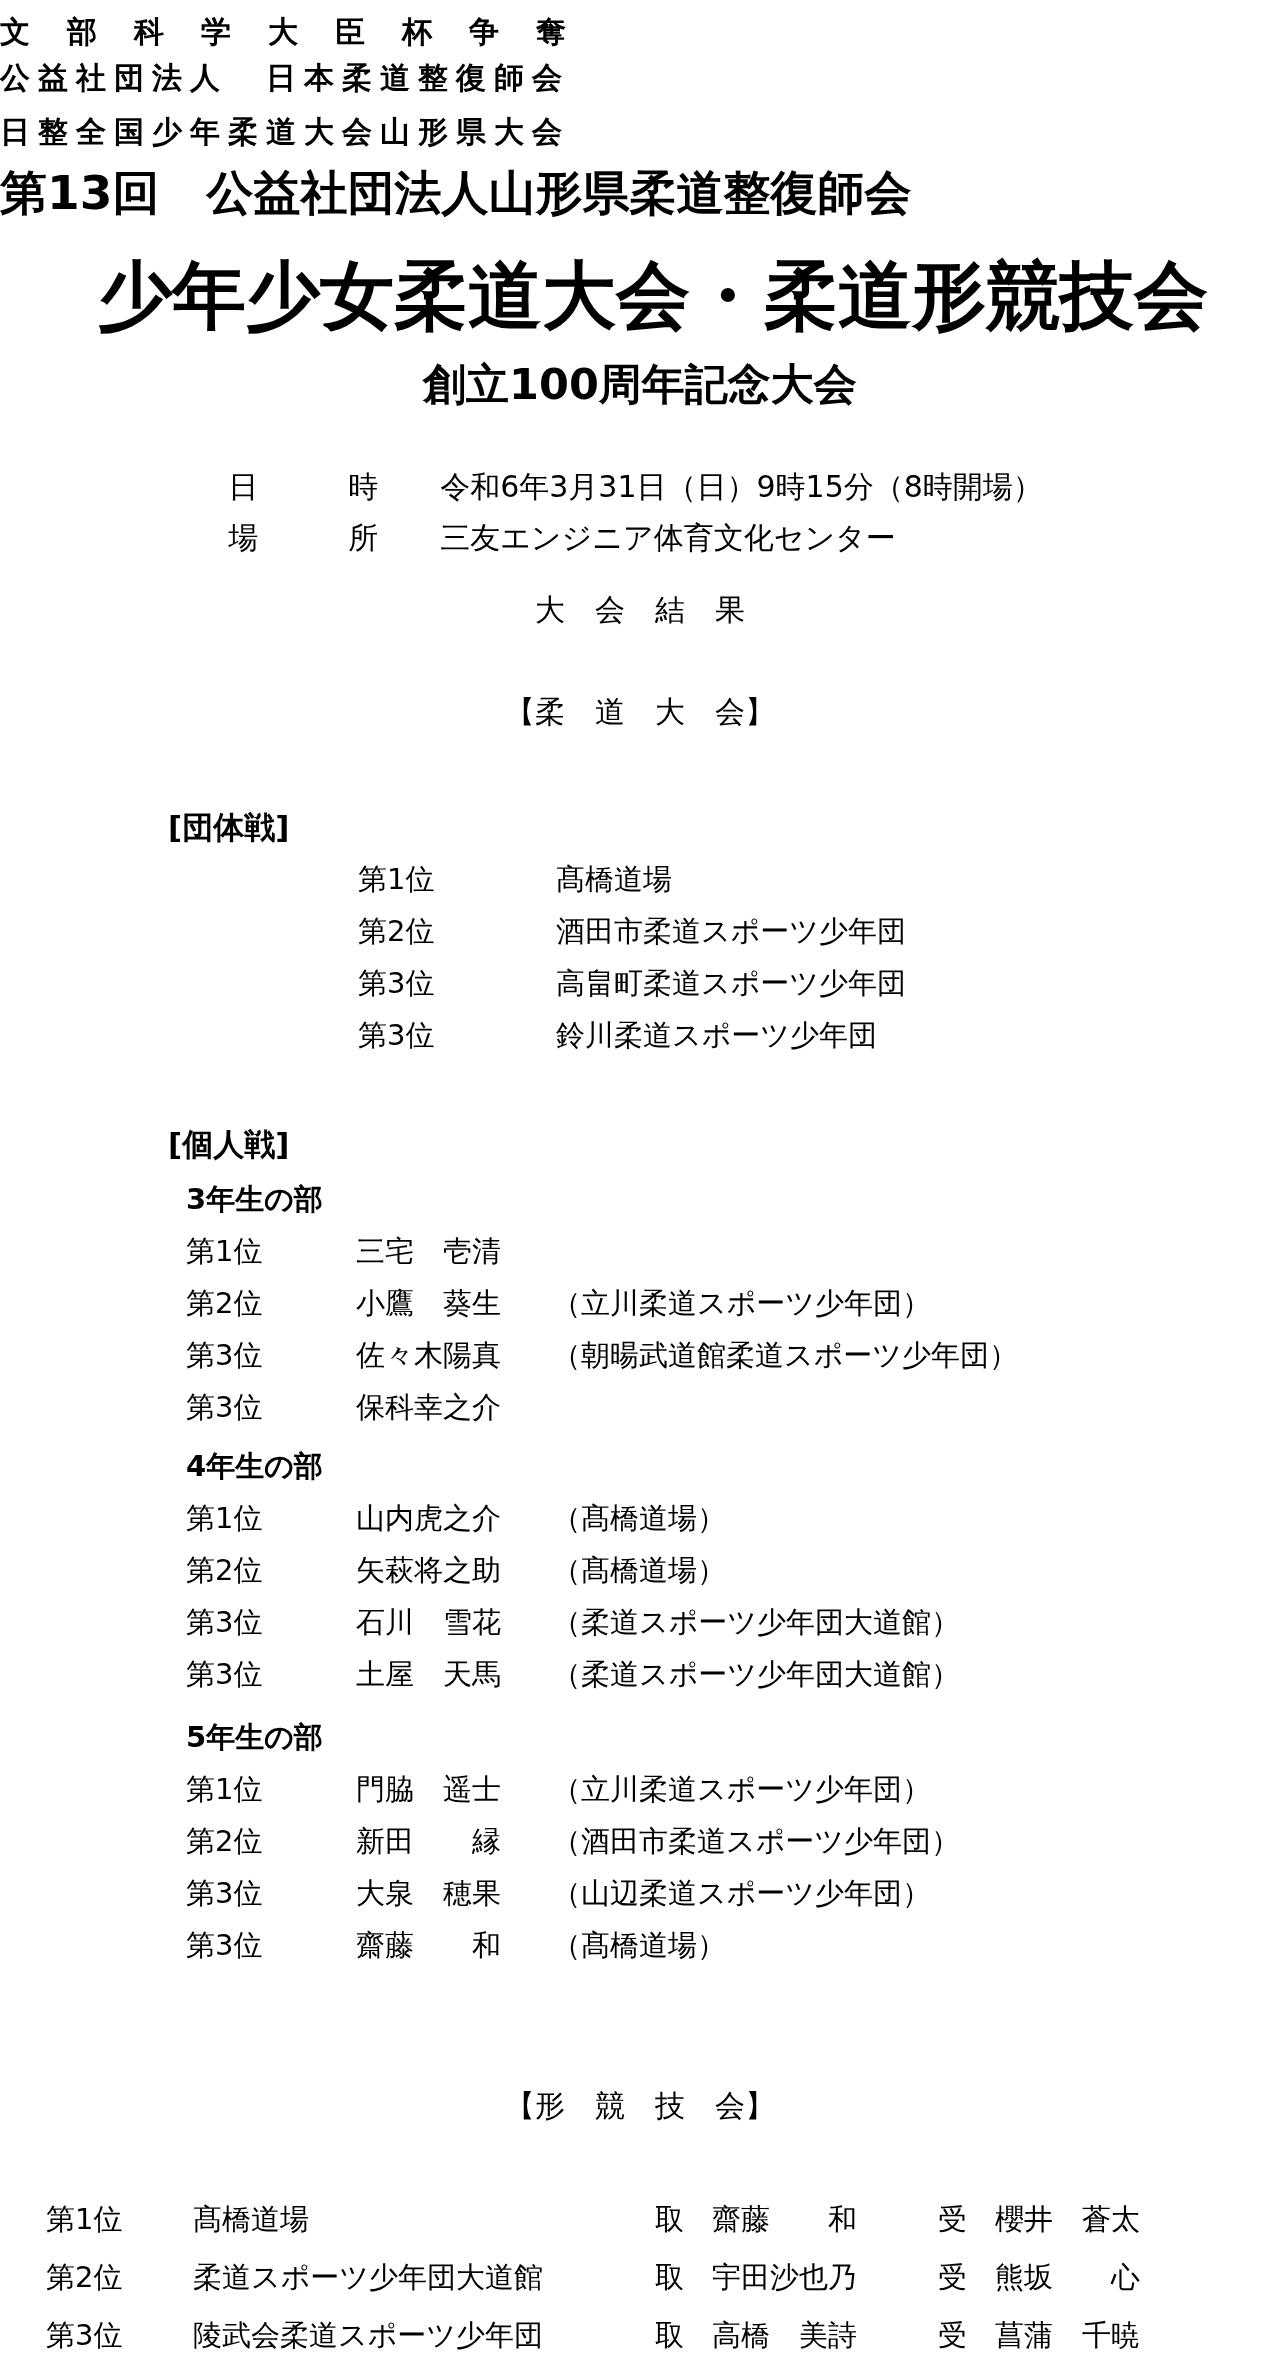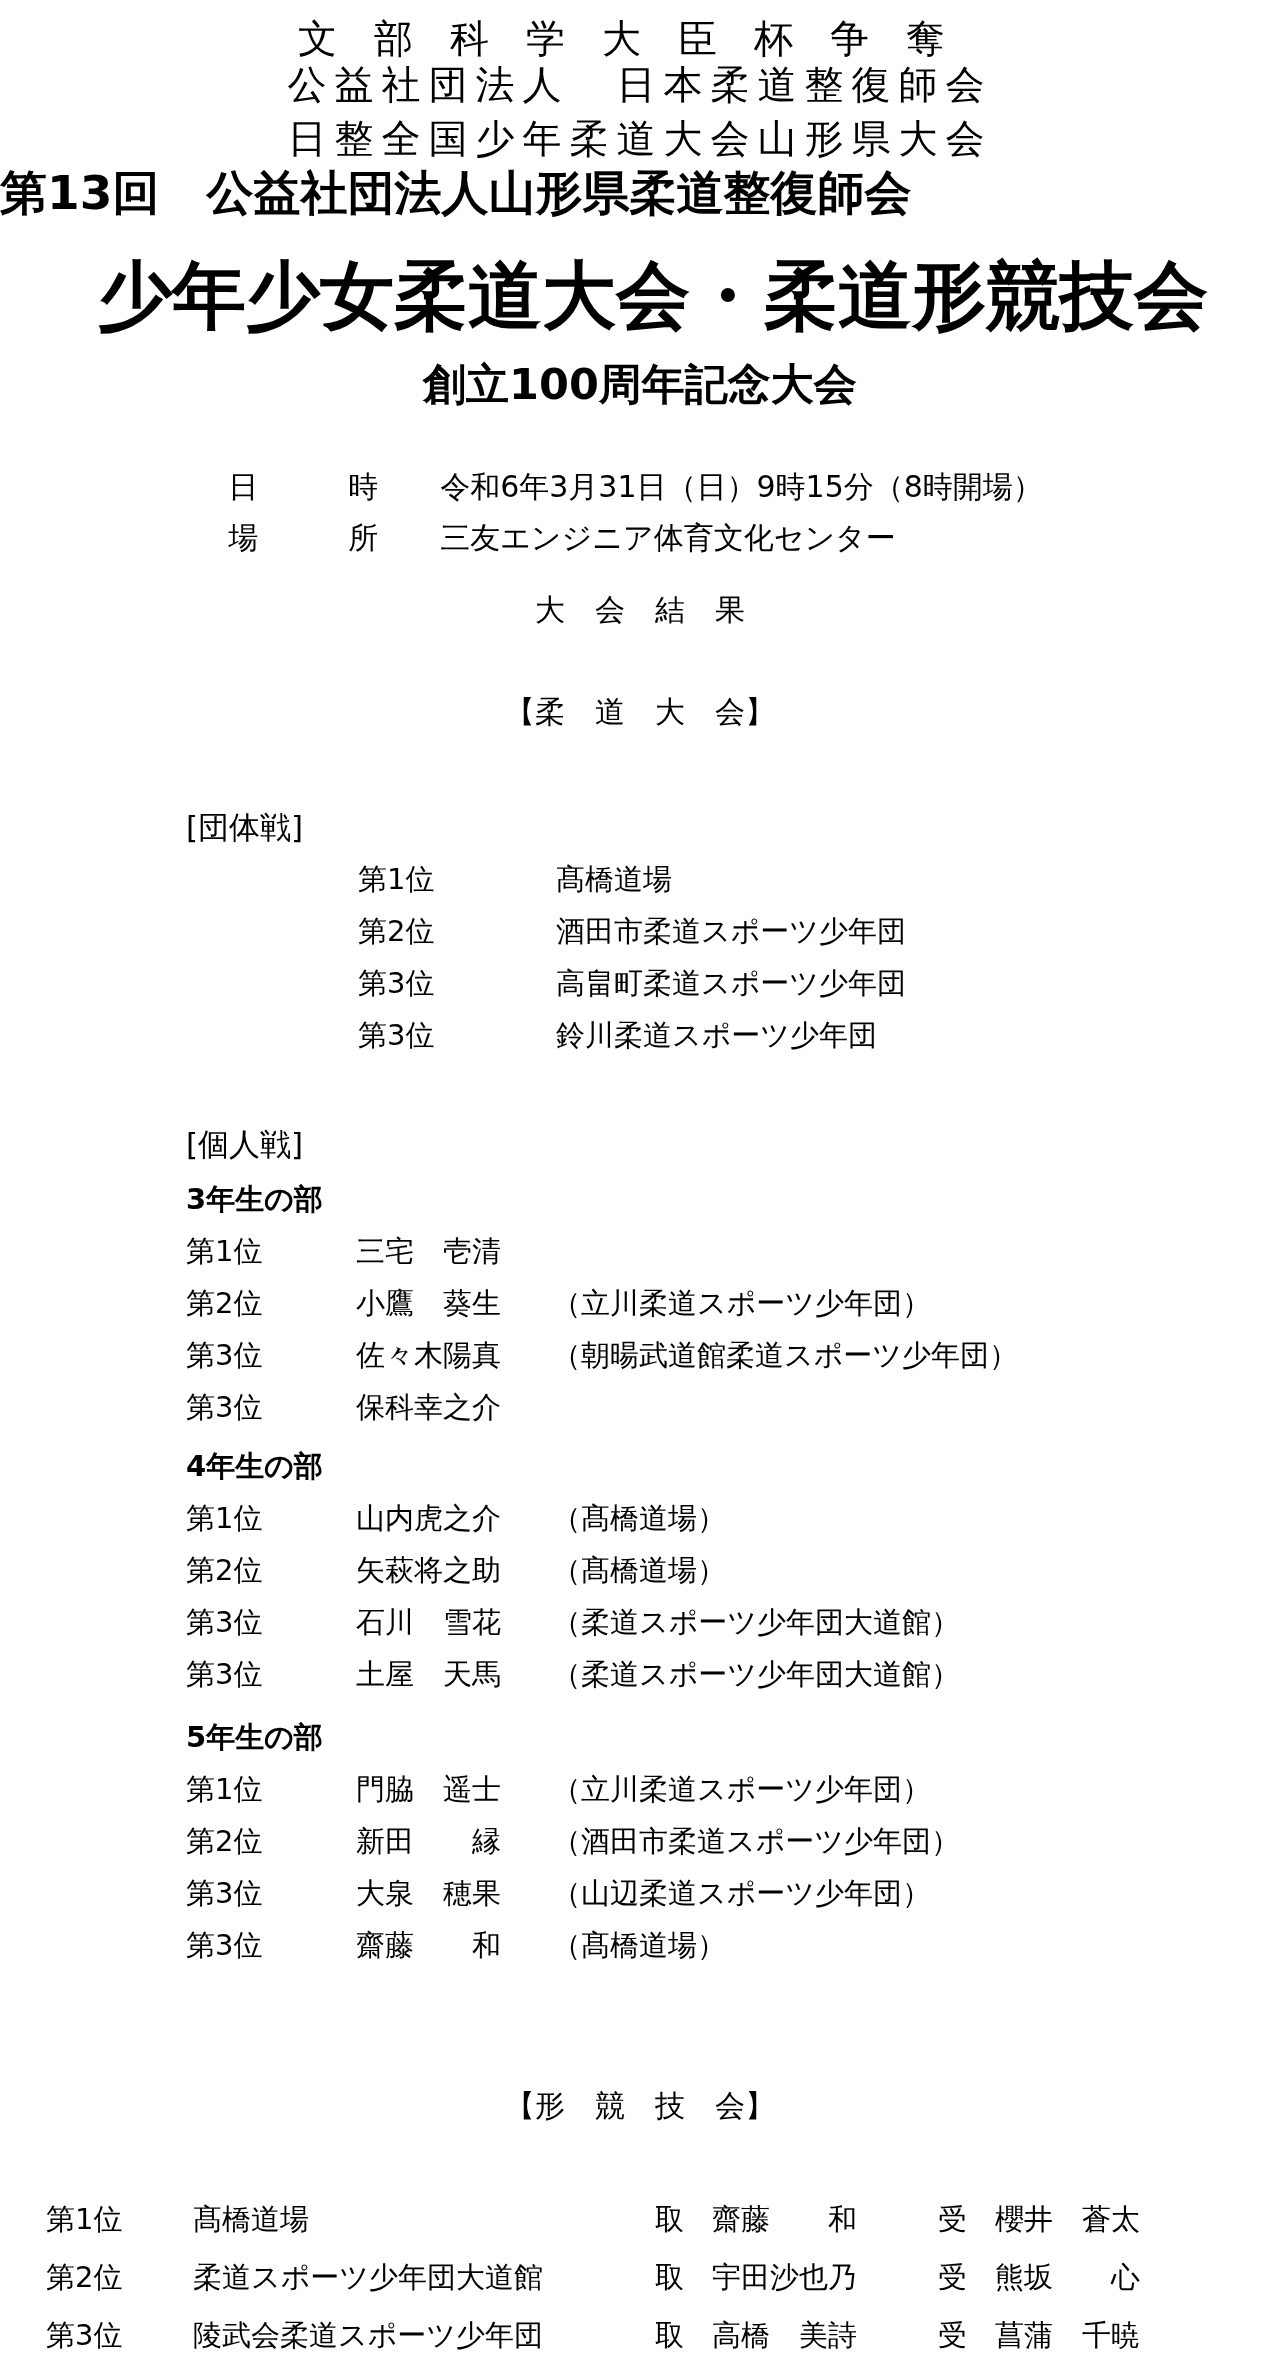--- a/index.html
+++ b/index.html
@@ -5,31 +5,31 @@
   html,body{margin:0;padding:0;background:#fff;}
   .page{
     position:relative;
     width:1280px;
     height:2354px;
     background:#ffffff;
     color:#000;
     font-family:"DejaVu Sans","Liberation Sans",sans-serif;
     overflow:hidden;
   }
-  .hline{position:absolute;width:100%;text-align:center;font-size:39px;font-weight:400;white-space:pre;}
+  .hline{position:absolute;width:100%;text-align:left;font-size:30px;font-weight:700;white-space:pre;}
   .l1{top:12px;letter-spacing:37px;}
   .l2{top:58px;letter-spacing:8px;}
   .l3{top:112px;letter-spacing:8px;}
   .edition{position:absolute;top:162px;width:100%;text-align:left;font-size:47px;font-weight:700;white-space:pre;}
   .main-title{position:absolute;top:234px;width:100%;text-align:center;font-size:74px;font-weight:700;margin:13px;white-space:pre;}
   .anniv{position:absolute;top:356px;width:100%;text-align:center;font-size:43px;font-weight:700;white-space:pre;}
   .info{position:absolute;left:190px;font-size:30px;white-space:pre;}
   .ilabel{display:inline-block;width:212px;white-space:pre;}
   .center-head{position:absolute;width:100%;text-align:center;font-size:30px;font-weight:400;white-space:pre;}
-  .left-head{position:absolute;left:186px;font-size:31px;font-weight:400;white-space:pre;}
+  .left-head{position:absolute;left:168px;font-size:31px;font-weight:700;white-space:pre;}
   .grade-head{position:absolute;left:186px;font-size:29px;font-weight:700;white-space:pre;}
   .row{position:absolute;left:0;width:100%;height:38px;font-size:29px;}
   .row span{position:absolute;top:0;white-space:pre;}
   .t-rank{left:358px;}
   .t-club{left:556px;}
   .r-rank{left:186px;}
   .r-name{left:356px;}
   .r-club{left:552px;}
   .k-rank{left:46px;}
   .k-club{left:193px;}

